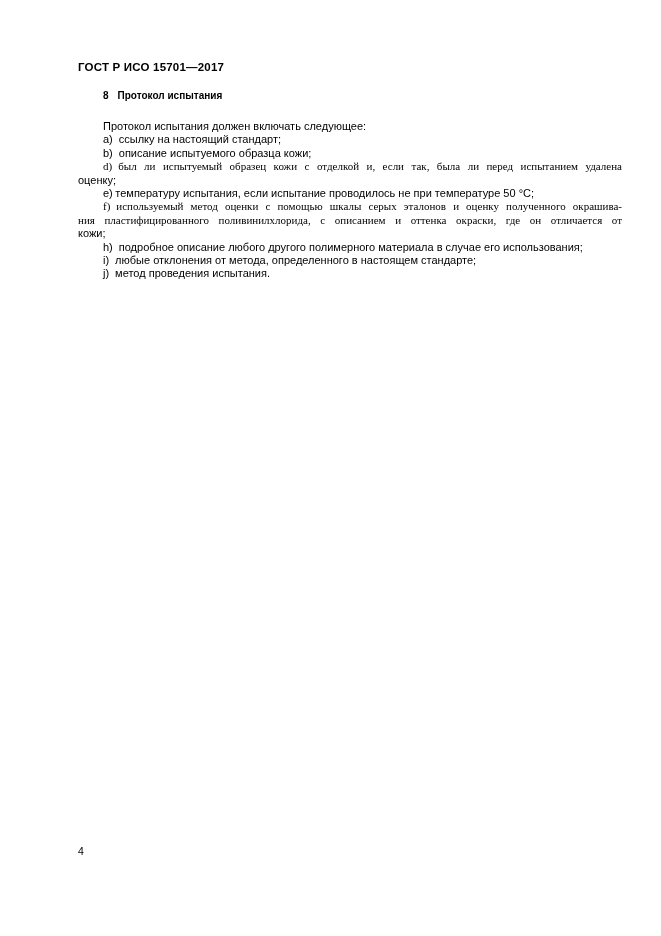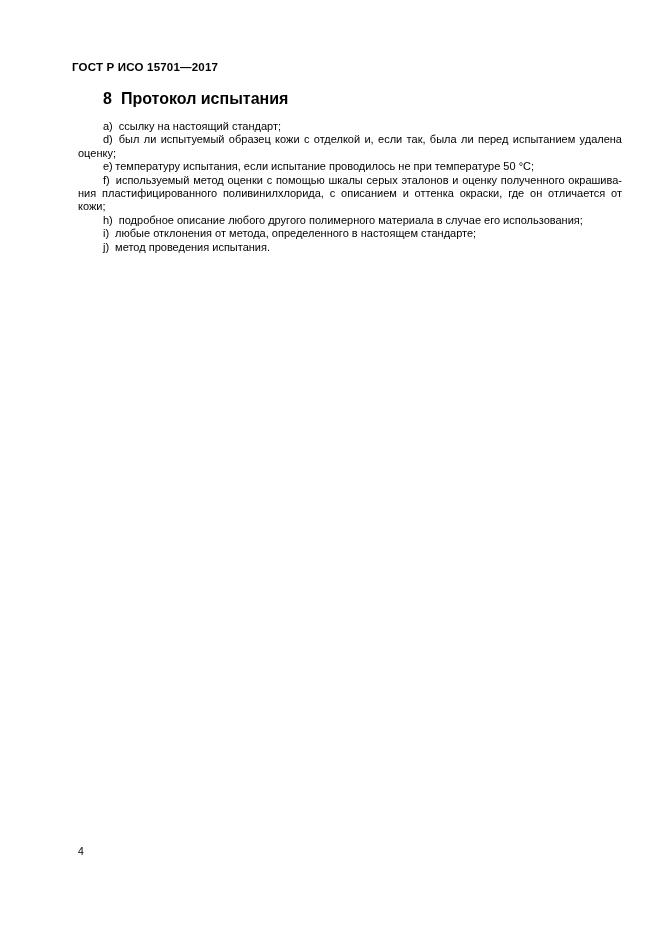--- a/index.html
+++ b/index.html
@@ -7,72 +7,76 @@
     width: 661px;
     height: 936px;
     background: #ffffff;
     position: relative;
     font-family: "Liberation Sans", "DejaVu Sans", sans-serif;
     color: #000000;
     overflow: hidden;
   }
   .runhead {
     position: absolute;
-    left: 72px;
+    left: 78px;
     top: 61px;
     font-size: 11.5px;
     font-weight: bold;
     letter-spacing: 0.2px;
     white-space: nowrap;
   }
   .sechead {
     position: absolute;
     left: 103px;
     top: 90px;
-    font-size: 16px;
+    font-size: 10px;
     font-weight: bold;
     white-space: nowrap;
   }
   .sechead .num { margin-right: 9px; }
   .content {
     position: absolute;
     left: 78px;
     top: 120px;
     width: 544px;
     font-size: 11px;
     line-height: 13.4px;
   }
   .ln { text-align: justify; }
   .first { padding-left: 25px; }
-  .stretch { text-align-last: justify; }
+  .stretch { text-align-last: justify; font-family: Liberation Serif, serif; }
   .lbl { margin-right: 6px; }
   .lbl.sp1 { margin-right: 2.5px; }
   .pagenum {
     position: absolute;
     left: 78px;
     top: 845px;
     font-size: 10.5px;
   }
 </style>
 </head>
 <body>
 
 <div class="runhead">ГОСТ Р ИСО 15701—2017</div>
 
 <div class="sechead">
   <span class="num">8</span><span>Протокол испытания</span>
 </div>
 
 <div class="content">
 
+  <div class="ln first"><span>Протокол испытания должен включать следующее:</span></div>
 
   <div class="para">
     <div class="ln first"><span class="lbl">a)</span><span>ссылку на настоящий стандарт;</span></div>
   </div>
 
+  <div class="para">
+    <div class="ln first"><span class="lbl">b)</span><span>описание испытуемого образца кожи;</span></div>
+  </div>
 
 
   <div class="para">
     <div class="ln first stretch"><span class="lbl">d)</span><span>был ли испытуемый образец кожи с отделкой и, если так, была ли перед испытанием удалена</span></div>
     <div class="ln"><span>оценку;</span></div>
   </div>
 
   <div class="para">
     <div class="ln first"><span class="lbl sp1">e)</span><span>температуру испытания, если испытание проводилось не при температуре 50 °С;</span></div>
   </div>

